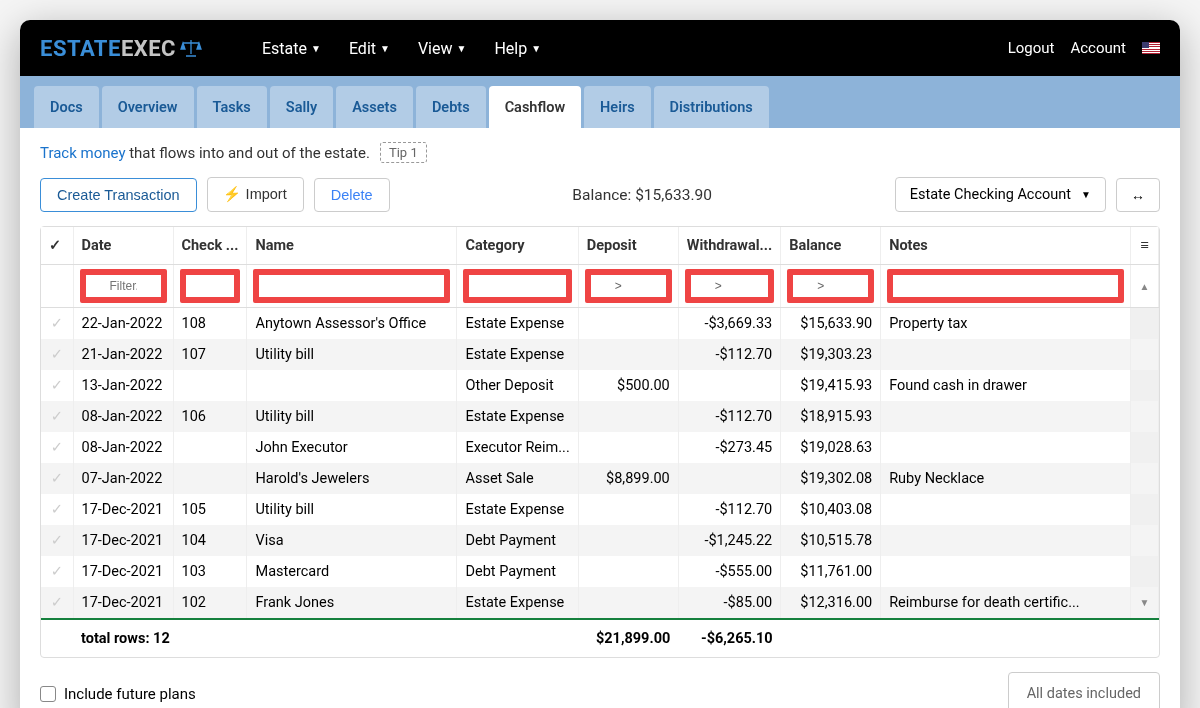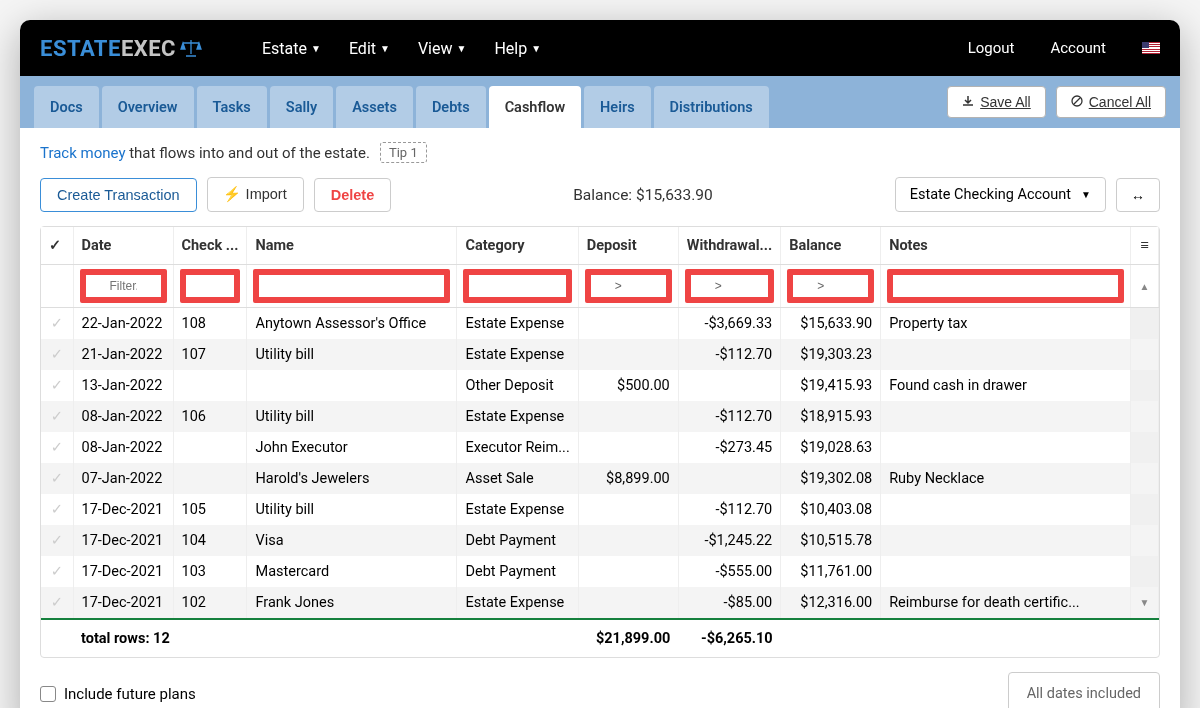--- a/index.html
+++ b/index.html
@@ -8,42 +8,42 @@
 
 
 .topnav { background: #000000; color: #fff; display: flex; align-items: center; padding: 0 20px; height: 56px; }
 .logo { font-size: 22px; font-weight: 700; letter-spacing: 0.5px; display: flex; align-items: center; }
 .logo .estate { color: #3a8ed8; }
 .logo .exec { color: #c4c4c4; }
 .logo-icon { display: inline-flex; align-items: center; justify-content: center; margin-left: 4px; }
 .nav-links { display: flex; gap: 28px; margin-left: 60px; }
 .nav-item { color: #fff; font-size: 16px; cursor: pointer; display: flex; align-items: center; gap: 4px; }
 .caret { font-size: 10px; }
-.nav-right { margin-left: auto; display: flex; gap: 36px; align-items: center; }
+.nav-right { margin-left: auto; display: flex; gap: 16px; align-items: center; }
 .nav-right-item { color: #fff; font-size: 15px; cursor: pointer; }
 .flag { width: 18px; height: 12px; background: linear-gradient(to bottom, #b22234 7.7%, #fff 7.7%, #fff 15.4%, #b22234 15.4%, #b22234 23.1%, #fff 23.1%, #fff 30.8%, #b22234 30.8%, #b22234 38.5%, #fff 38.5%, #fff 46.2%, #b22234 46.2%, #b22234 53.8%, #fff 53.8%, #fff 61.5%, #b22234 61.5%, #b22234 69.2%, #fff 69.2%, #fff 76.9%, #b22234 76.9%, #b22234 84.6%, #fff 84.6%, #fff 92.3%, #b22234 92.3%); position: relative; }
 .flag::before { content: ""; position: absolute; top: 0; left: 0; width: 40%; height: 53.8%; background: #3c3b6e; }
 
 
 .tabbar { background: #8db3d9; display: flex; align-items: center; padding: 0 14px; height: 52px; gap: 3px; }
 .tab { background: #b2cce6; color: #1a5a96; padding: 10px 16px; font-size: 14.5px; font-weight: 600; border-radius: 4px 4px 0 0; cursor: pointer; margin-top: 10px; height: 42px; display: flex; align-items: center; }
 .tab.active { background: #fff; color: #333; }
 .tab-actions { margin-left: auto; display: flex; gap: 10px; }
 .tab-action-btn { background: #fff; border: 1px solid #b3b3b3; border-radius: 4px; padding: 7px 14px; font-size: 14px; cursor: pointer; display: flex; align-items: center; gap: 6px; color: #333; }
 
 
 .content { padding: 14px 20px; }
 .intro-row { display: flex; align-items: center; gap: 10px; margin-bottom: 14px; font-size: 15px; color: #333; }
 .intro-row .link { color: #1a73cc; cursor: pointer; }
 .tip-btn { border: 1px dashed #999; padding: 2px 8px; font-size: 13px; border-radius: 3px; color: #666; cursor: pointer; }
 
 .toolbar { display: flex; align-items: center; gap: 10px; margin-bottom: 14px; }
 .btn { border: 1px solid #ccc; background: #fff; padding: 8px 16px; font-size: 14.5px; border-radius: 4px; cursor: pointer; color: #333; }
 .btn.primary { border-color: #3a8ed8; color: #1a5a96; }
-.btn.disabled { color: #ef4444; cursor: default; font-weight: bold; }
+.btn.disabled { color: #3b82f6; cursor: default; }
 .balance { margin-left: auto; margin-right: auto; font-size: 15.5px; color: #333; }
 .account-select { border: 1px solid #ccc; padding: 8px 14px; border-radius: 4px; font-size: 14.5px; display: flex; align-items: center; gap: 10px; cursor: pointer; }
 .swap-btn { border: 1px solid #ccc; padding: 8px 14px; border-radius: 4px; cursor: pointer; font-size: 14px;}
 
 
 .table-wrap { border: 1px solid #ddd; border-radius: 4px; position: relative;}
 .table { width: 100%; border-collapse: collapse; font-size: 14.5px; }
 .table th { text-align: left; padding: 10px 8px; font-weight: 700; border-bottom: 1px solid #ddd; border-right: 1px solid #eee; background: #fff; color: #333; white-space: nowrap; overflow: hidden; text-overflow: ellipsis;}
 .table th.menu-col { width: 28px; text-align: center; cursor: pointer;}
 .filter-row td { padding: 4px 6px; border-bottom: 1px solid #ddd; border-right: 1px solid #eee; background: #fff;}
@@ -111,35 +111,20 @@
   <div class="tabbar">
     <div class="tab">Docs</div>
     <div class="tab">Overview</div>
     <div class="tab">Tasks</div>
     <div class="tab">Sally</div>
     <div class="tab">Assets</div>
     <div class="tab">Debts</div>
     <div class="tab active">Cashflow</div>
     <div class="tab">Heirs</div>
     <div class="tab">Distributions</div>
-    <div class="tab-actions">
-      <button class="tab-action-btn">
-        <span><svg width="12" height="12" viewBox="0 0 12 12">
-              <path d="M6 1 L6 7 M3 5 L6 8 L9 5 M1 10 L11 10" stroke="#333" stroke-width="1.5" fill="none"></path>
-            </svg></span>
-        <span style="text-decoration:underline">Save All</span>
-      </button>
-      <button class="tab-action-btn">
-        <span><svg width="12" height="12" viewBox="0 0 12 12">
-              <circle cx="6" cy="6" r="5" stroke="#333" stroke-width="1.3" fill="none"></circle>
-              <line x1="3" y1="9" x2="9" y2="3" stroke="#333" stroke-width="1.3"></line>
-            </svg></span>
-        <span style="text-decoration:underline">Cancel All</span>
-      </button>
-    </div>
   </div>
 
   <div class="content">
     <div class="intro-row">
       <span><span class="link">Track money</span><span> that flows into and out of the estate.</span></span>
       <span class="tip-btn">Tip 1</span>
     </div>
 
     <div class="toolbar">
       <button class="btn primary">Create Transaction</button>

